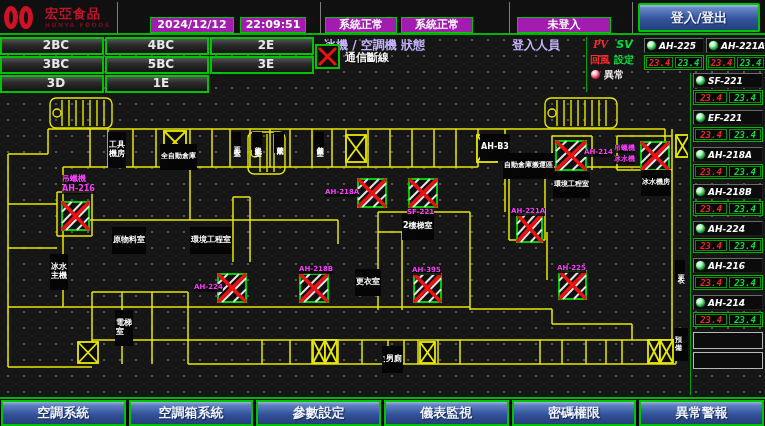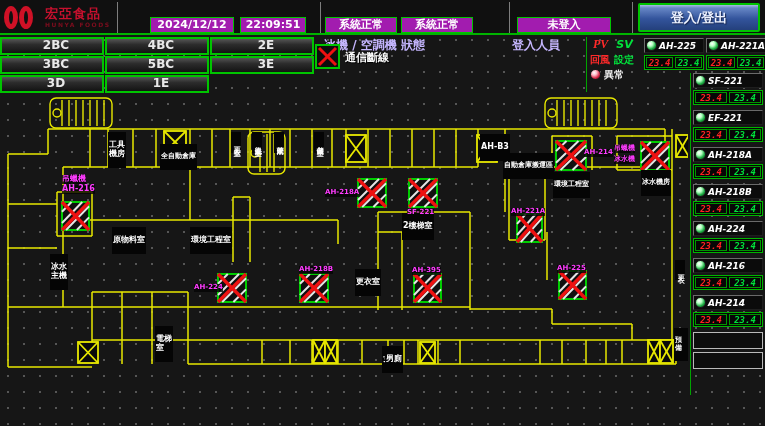--- a/index.html
+++ b/index.html
@@ -439,35 +439,43 @@
         <div class="plabel plabel-w" style="left: 480px; top: 42px;">AH-B3</div>
         <div class="plabel plabel-w" style="left: 503px; top: 61px; font-size: 7px;">自動倉庫搬運區</div>
         <div class="plabel plabel-w" style="left: 553px; top: 80px; font-size: 7px;">環境工程室</div>
         <div class="plabel plabel-w" style="left: 641px; top: 78px; font-size: 7px;">冰水機房</div>
         <div class="plabel plabel-w" style="left: 354px; top: 121px; margin-left: 48px;">2樓梯室</div>
         <div class="plabel plabel-w" style="left: 112px; top: 135px;">原物料室</div>
         <div class="plabel plabel-w" style="left: 190px; top: 135px;">環境工程室</div>
         <div class="plabel plabel-w" style="left: 50px; top: 162px;">冰水
 主機</div>
         <div class="plabel plabel-w" style="left: 355px; top: 177px;">更衣室</div>
-        <div class="plabel plabel-w" style="left: 115px; top: 234px; margin-left: 40px;">電梯
+        <div class="plabel plabel-w" style="left: 115px; top: 218px;">電梯
 室</div>
         <div class="plabel plabel-w" style="left: 338px; top: 254px; margin-left: 44px;">女廁</div>
         <div class="plabel plabel-w" style="left: 385px; top: 254px;">男廁</div>
         <div class="plabel plabel-w pvert" style="left: 675px; top: 168px; font-size: 7px;">更衣</div>
         <div class="plabel plabel-w" style="left: 674px; top: 236px; font-size: 7px;">預備</div>
         <div class="plabel plabel-m" style="left: 62px; top: 83px;">吊蠟機</div>
         <div class="plabel plabel-m" style="left: 62px; top: 93px;">AH-216</div>
         <div class="plabel plabel-m" style="left: 194px; top: 192px; font-size: 7px;">AH-224</div>
         <div class="plabel plabel-m" style="left: 299px; top: 174px; font-size: 7px;">AH-218B</div>
         <div class="plabel plabel-m" style="left: 325px; top: 97px; font-size: 7px;">AH-218A</div>
         <div class="plabel plabel-m" style="left: 407px; top: 117px; font-size: 7px;">SF-221</div>
         <div class="plabel plabel-m" style="left: 412px; top: 175px; font-size: 7px;">AH-395</div>
         <div class="plabel plabel-m" style="left: 584px; top: 57px; font-size: 7px;">AH-214</div>
         <div class="plabel plabel-m" style="left: 614px; top: 53px; font-size: 7px;">吊蠟機</div>
         <div class="plabel plabel-m" style="left: 614px; top: 64px; font-size: 7px;">冰水機</div>
         <div class="plabel plabel-m" style="left: 511px; top: 116px; font-size: 7px;">AH-221A</div>
         <div class="plabel plabel-m" style="left: 557px; top: 173px; font-size: 7px;">AH-225</div>
       </div>
   </div>
 
+  <div class="bottom-bar" id="bottom-bar">
+      <div class="bbtn">空調系統</div>
+      <div class="bbtn">空調箱系統</div>
+      <div class="bbtn">參數設定</div>
+      <div class="bbtn">儀表監視</div>
+      <div class="bbtn">密碼權限</div>
+      <div class="bbtn">異常警報</div>
+    </div>
 
 </div>
 
 </body></html>

